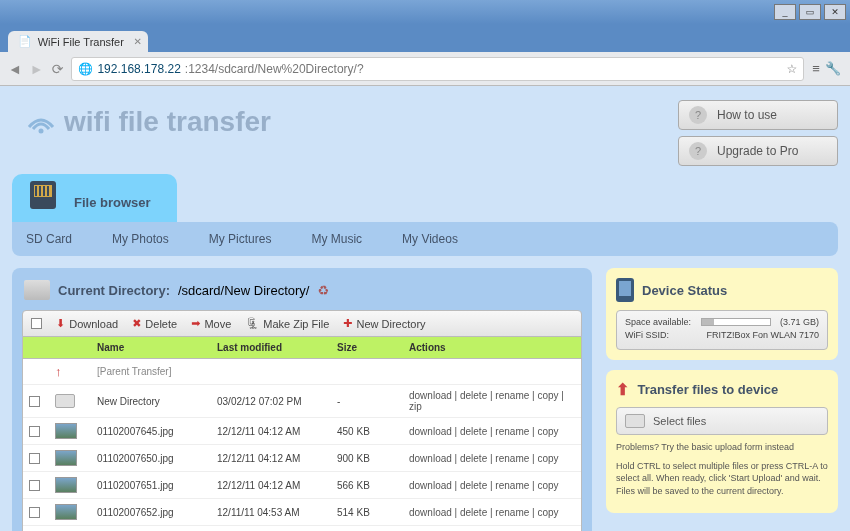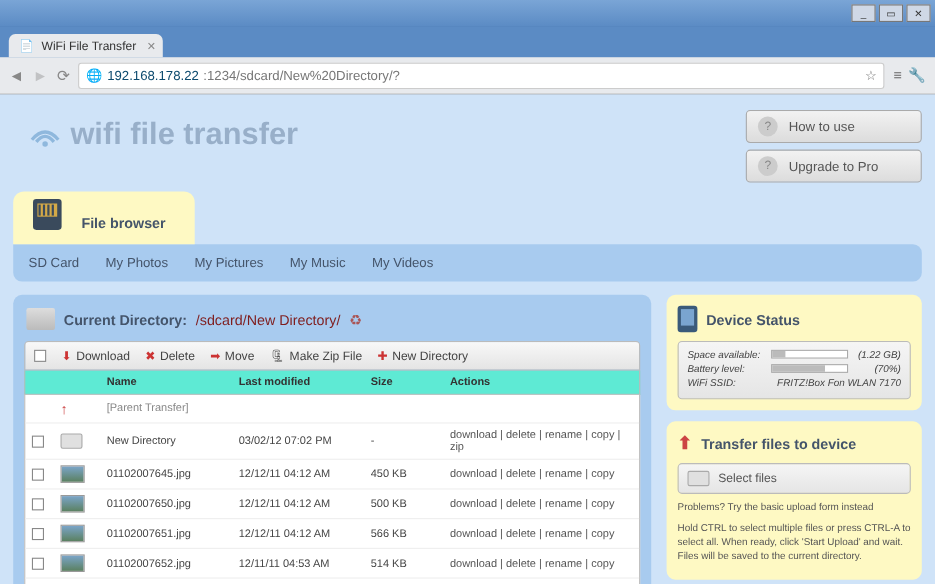--- a/index.html
+++ b/index.html
@@ -21,54 +21,54 @@
 .page { background: #cfe3f8; padding: 14px 12px; height: calc(531px - 24px - 28px - 34px); overflow: hidden; }
 .header { display: flex; justify-content: space-between; align-items: flex-start; }
 .logo-area { display: flex; align-items: center; gap: 8px; padding-left: 14px; padding-top: 6px; }
 .logo-text { font-size: 28px; font-weight: bold; color: #98afc9; }
 .hdr-btns { display: flex; flex-direction: column; gap: 6px; }
 .hdr-btn { width: 160px; height: 30px; background: linear-gradient(#f2f2f2, #dcdcdc); border: 1px solid #aaa; border-radius: 4px; display: flex; align-items: center; gap: 10px; padding: 0 10px; font-size: 12px; color: #555; }
 .qmark { width: 18px; height: 18px; border-radius: 50%; background: #ccc; display: flex; align-items: center; justify-content: center; font-size: 11px; color: #888; }
 
 .tabs-row { display: flex; align-items: flex-end; margin-top: 8px; }
 .app-tab { display: flex; align-items: center; gap: 8px; padding: 0 26px 6px 10px; height: 48px; }
-.app-tab.active { background: #fef9c3; border-radius: 10px 10px 0 0; }
+.app-tab.active { background: #7dd3fc; border-radius: 10px 10px 0 0; }
 .tab-icon { width: 44px; height: 40px; display: flex; align-items: center; justify-content: center; }
 .tab-lbl { font-size: 13px; font-weight: bold; color: #44546a; align-self: flex-end; padding-bottom: 6px; }
 
-.subnav { background: #a8cbef; border-radius: 0 8px 8px 8px; padding: 10px 14px; display: flex; gap: 24px; }
+.subnav { background: #a8cbef; border-radius: 0 8px 8px 8px; padding: 10px 14px; display: flex; gap: 40px; }
 .subnav span { font-size: 12px; color: #44546a; cursor: pointer; }
 
 .cols { display: flex; gap: 14px; margin-top: 12px; }
 .left { flex: 1; background: #a8cbef; border-radius: 8px; padding: 10px; }
 .right { width: 232px; display: flex; flex-direction: column; gap: 10px; }
 
 .curdir { display: flex; align-items: center; gap: 8px; font-size: 13px; padding: 2px 2px 10px; }
 .curdir-lbl { font-weight: bold; color: #44546a; }
-.curdir-path { color: #7f1d1d; }
+.curdir-path { color: #000000; }
 .printer-ico { width: 26px; height: 20px; background: linear-gradient(#ddd,#bbb); border-radius: 2px; }
 
 .toolbar { background: linear-gradient(#f8f8f8, #e4e4e4); border: 1px solid #bbb; border-radius: 4px 4px 0 0; padding: 6px 8px; display: flex; align-items: center; gap: 14px; font-size: 11px; color: #444; }
 .tb-item { display: flex; align-items: center; gap: 4px; }
 .chk { width: 11px; height: 11px; border: 1px solid #888; background: #fff; }
 
-.thead { background: #5eead4; border: 1px solid #bbb; border-top: none; display: grid; grid-template-columns: 26px 42px 120px 120px 72px 1fr; padding: 5px 6px; font-size: 10px; font-weight: bold; color: #333; }
+.thead { background: #bef264; border: 1px solid #bbb; border-top: none; display: grid; grid-template-columns: 26px 42px 120px 120px 72px 1fr; padding: 5px 6px; font-size: 10px; font-weight: bold; color: #333; }
 .tbody { background: #fff; border: 1px solid #bbb; border-top: none; }
 .trow { display: grid; grid-template-columns: 26px 42px 120px 120px 72px 1fr; padding: 5px 6px; font-size: 10px; color: #444; align-items: center; border-bottom: 1px solid #eee; }
 .fthumb { width: 22px; height: 16px; background: linear-gradient(#7ba5c9, #5a8060); border: 1px solid #999; }
 .folder-ico { width: 20px; height: 14px; background: #e0e0e0; border-radius: 2px; border: 1px solid #aaa; }
 .up-arrow { color: #c44; font-size: 13px; }
 .actions { color: #555; }
 
 .panel { background: #fef9c3; border-radius: 8px; padding: 10px; }
 .panel-title { font-size: 13px; font-weight: bold; color: #44546a; display: flex; align-items: center; gap: 8px; margin-bottom: 8px; }
 .dev-ico { width: 18px; height: 24px; background: #3a5a7a; border-radius: 3px; position: relative; }
 .dev-ico::after { content: ''; position: absolute; inset: 3px 3px 6px 3px; background: #7aa5d0; }
 .stat-box { background: linear-gradient(#f5f5f5,#e5e5e5); border: 1px solid #bbb; border-radius: 4px; padding: 6px 8px; font-size: 9px; color: #444; }
-.stat-row { display: flex; justify-content: space-between; align-items: center; margin-bottom: 3px; font-style: italic; }
+.stat-row { display: flex; justify-content: space-between; align-items: center; margin-bottom: 3px; }
 .bar { width: 70px; height: 8px; background: #fff; border: 1px solid #aaa; position: relative; }
 .bar-fill { height: 100%; background: #bbb; }
 
 .upload-ico { color: #c44; font-size: 16px; }
 .sel-files { background: linear-gradient(#f5f5f5,#e5e5e5); border: 1px solid #bbb; border-radius: 4px; padding: 6px 8px; display: flex; align-items: center; gap: 8px; font-size: 11px; color: #555; margin-bottom: 6px; }
 .hint { font-size: 9px; color: #555; line-height: 1.4; }
 .hint p { margin-bottom: 6px; }
 
 svg.card-ico { width: 44px; height: 40px; }
 svg.photo-ico { width: 44px; height: 40px; }
@@ -214,21 +214,21 @@
             <span>01102007645.jpg</span>
             <span>12/12/11 04:12 AM</span>
             <span>450 KB</span>
             <span class="actions">download | delete | rename | copy</span>
           </div>
           <div class="trow">
             <div class="chk"></div>
             <div class="fthumb"></div>
             <span>01102007650.jpg</span>
             <span>12/12/11 04:12 AM</span>
-            <span>500 KB</span>
+            <span>900 KB</span>
             <span class="actions">download | delete | rename | copy</span>
           </div>
           <div class="trow">
             <div class="chk"></div>
             <div class="fthumb"></div>
             <span>01102007651.jpg</span>
             <span>12/12/11 04:12 AM</span>
             <span>566 KB</span>
             <span class="actions">download | delete | rename | copy</span>
           </div>
@@ -249,28 +249,21 @@
         <div class="panel-title">
             <div class="dev-ico"></div>
             <span>Device Status</span>
           </div>
         <div class="stat-box">
           <div class="stat-row">
               <span>Space available:</span>
               <div class="bar">
                 <div class="bar-fill" id="space-fill" style="width: 18%;"></div>
               </div>
-              <span>(1.22 GB)</span>
-            </div>
-          <div class="stat-row">
-              <span>Battery level:</span>
-              <div class="bar">
-                <div class="bar-fill" id="batt-fill" style="width: 70%;"></div>
-              </div>
-              <span>(70%)</span>
+              <span>(3.71 GB)</span>
             </div>
           <div class="stat-row">
               <span>WiFi SSID:</span>
               <span>FRITZ!Box Fon WLAN 7170</span>
             </div>
         </div>
       </div>
 
       <div class="panel">
         <div class="panel-title">

